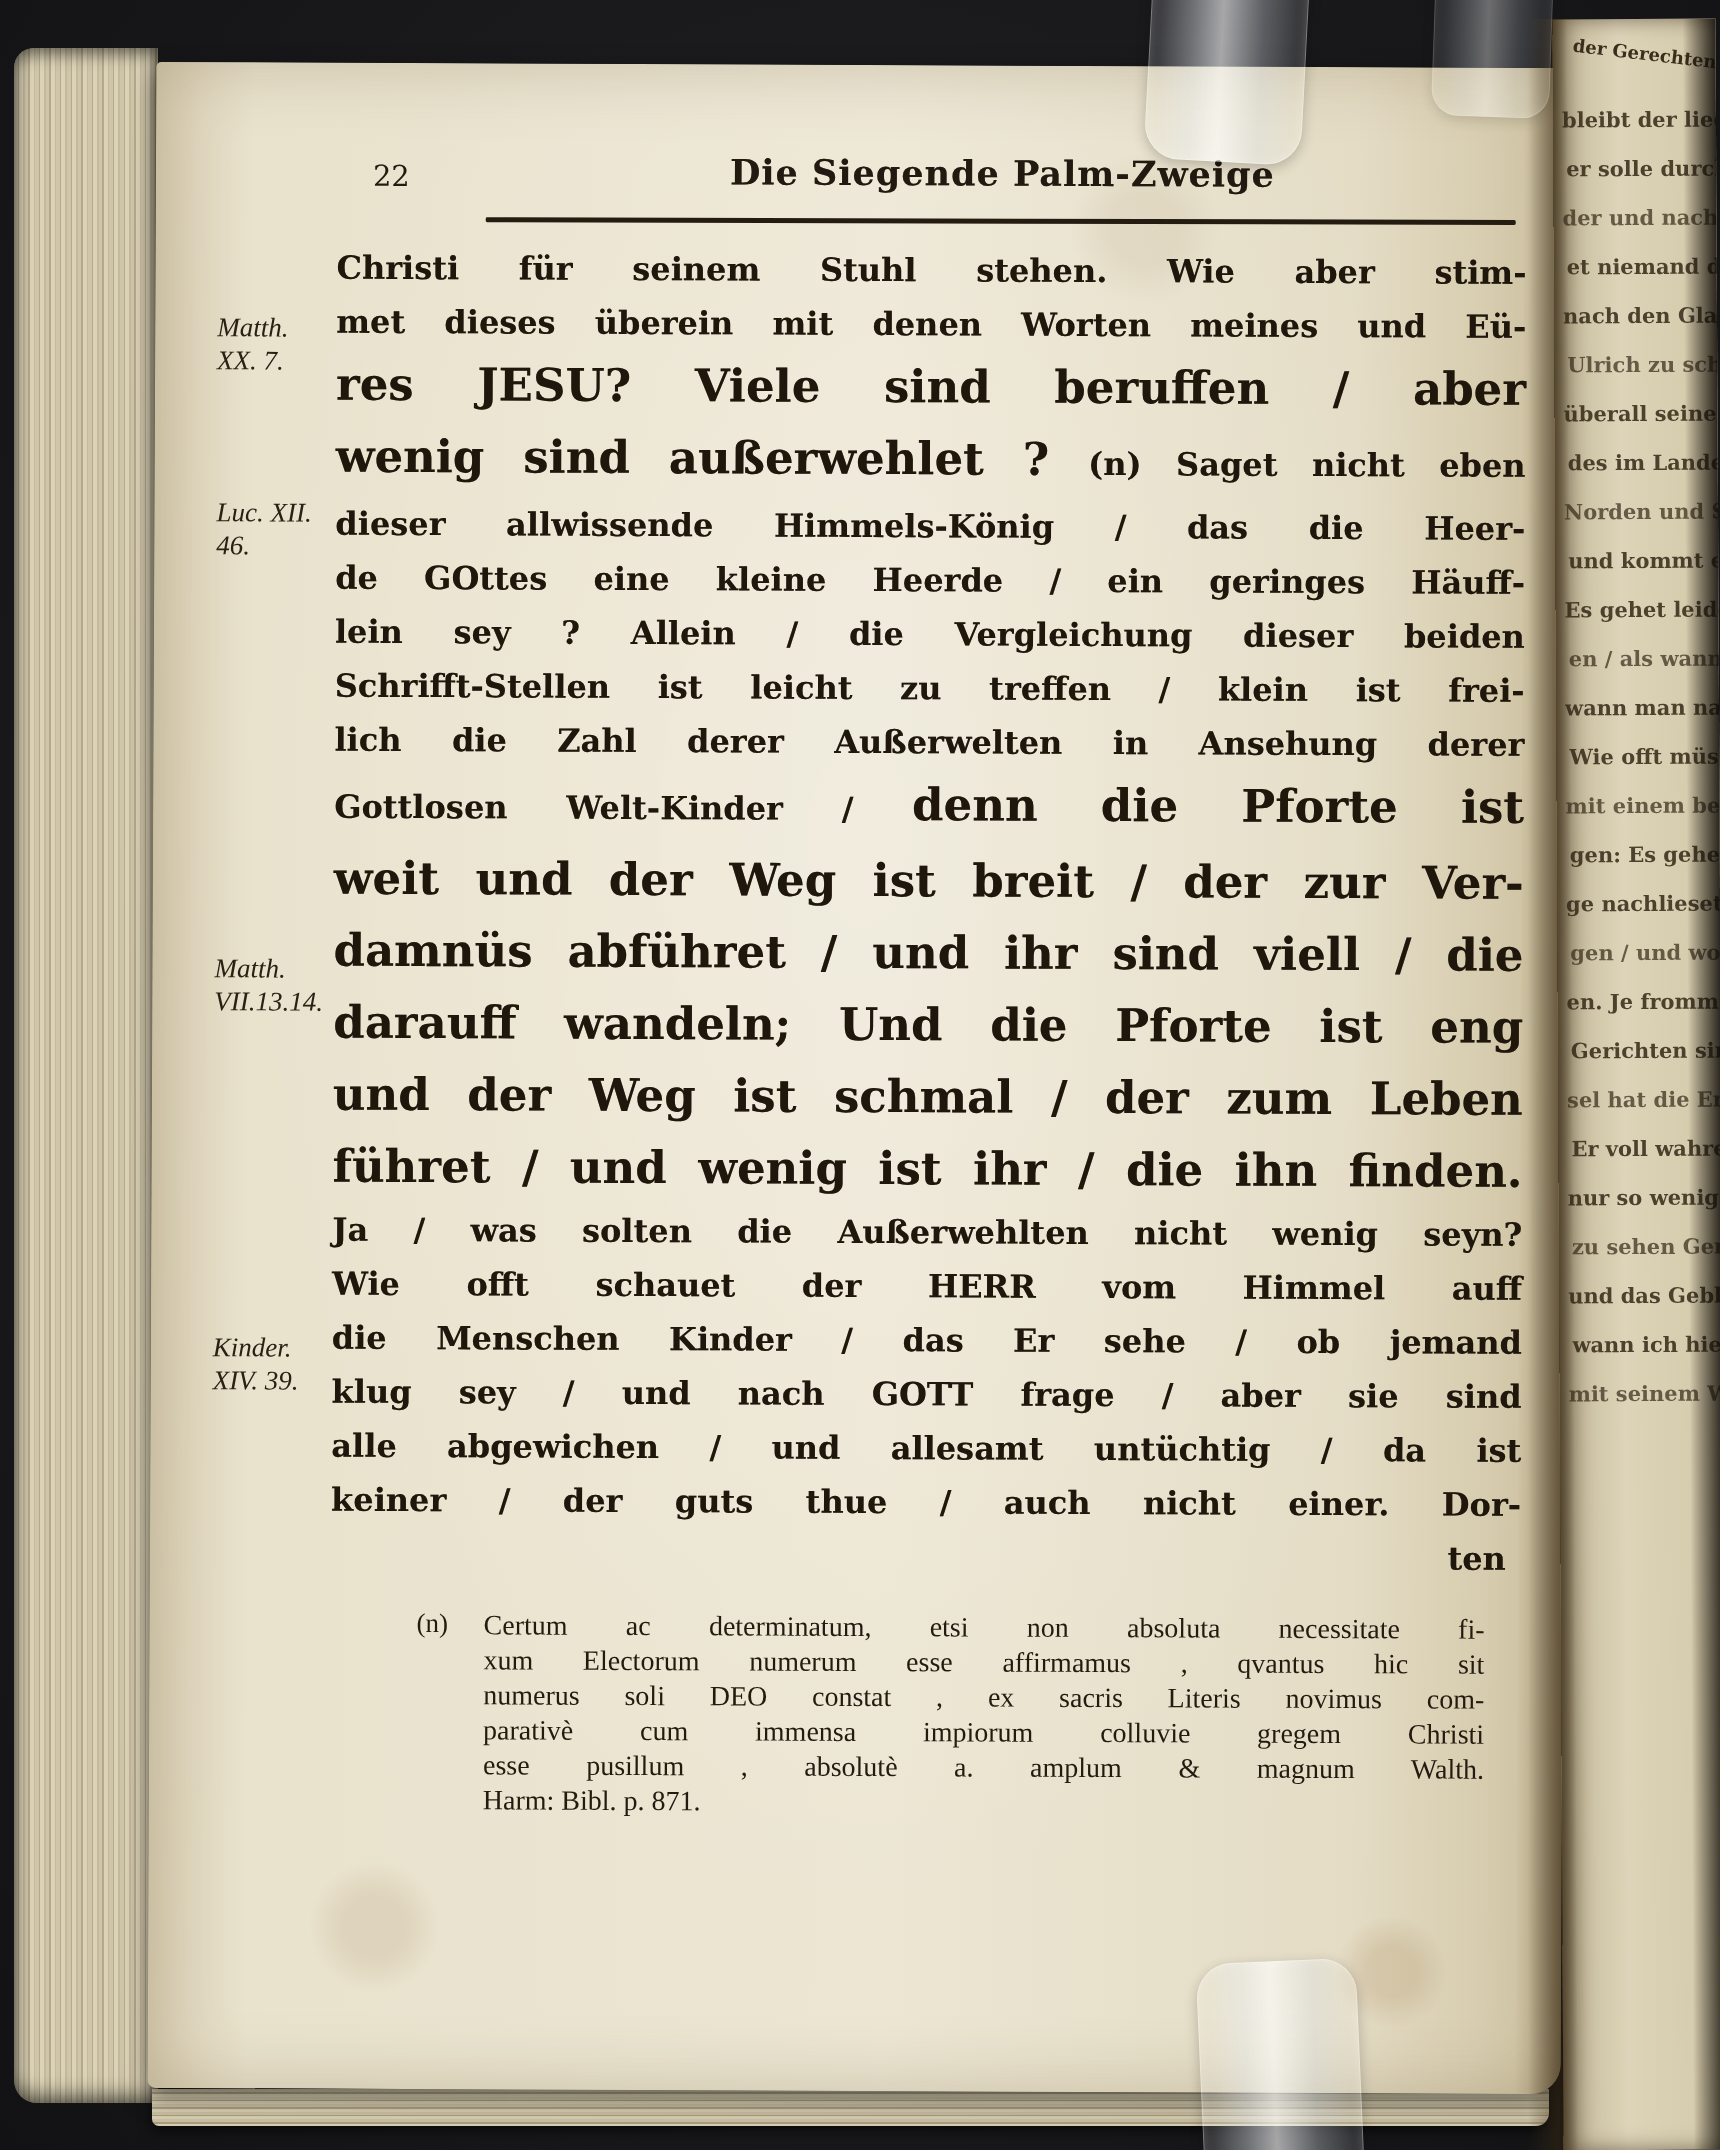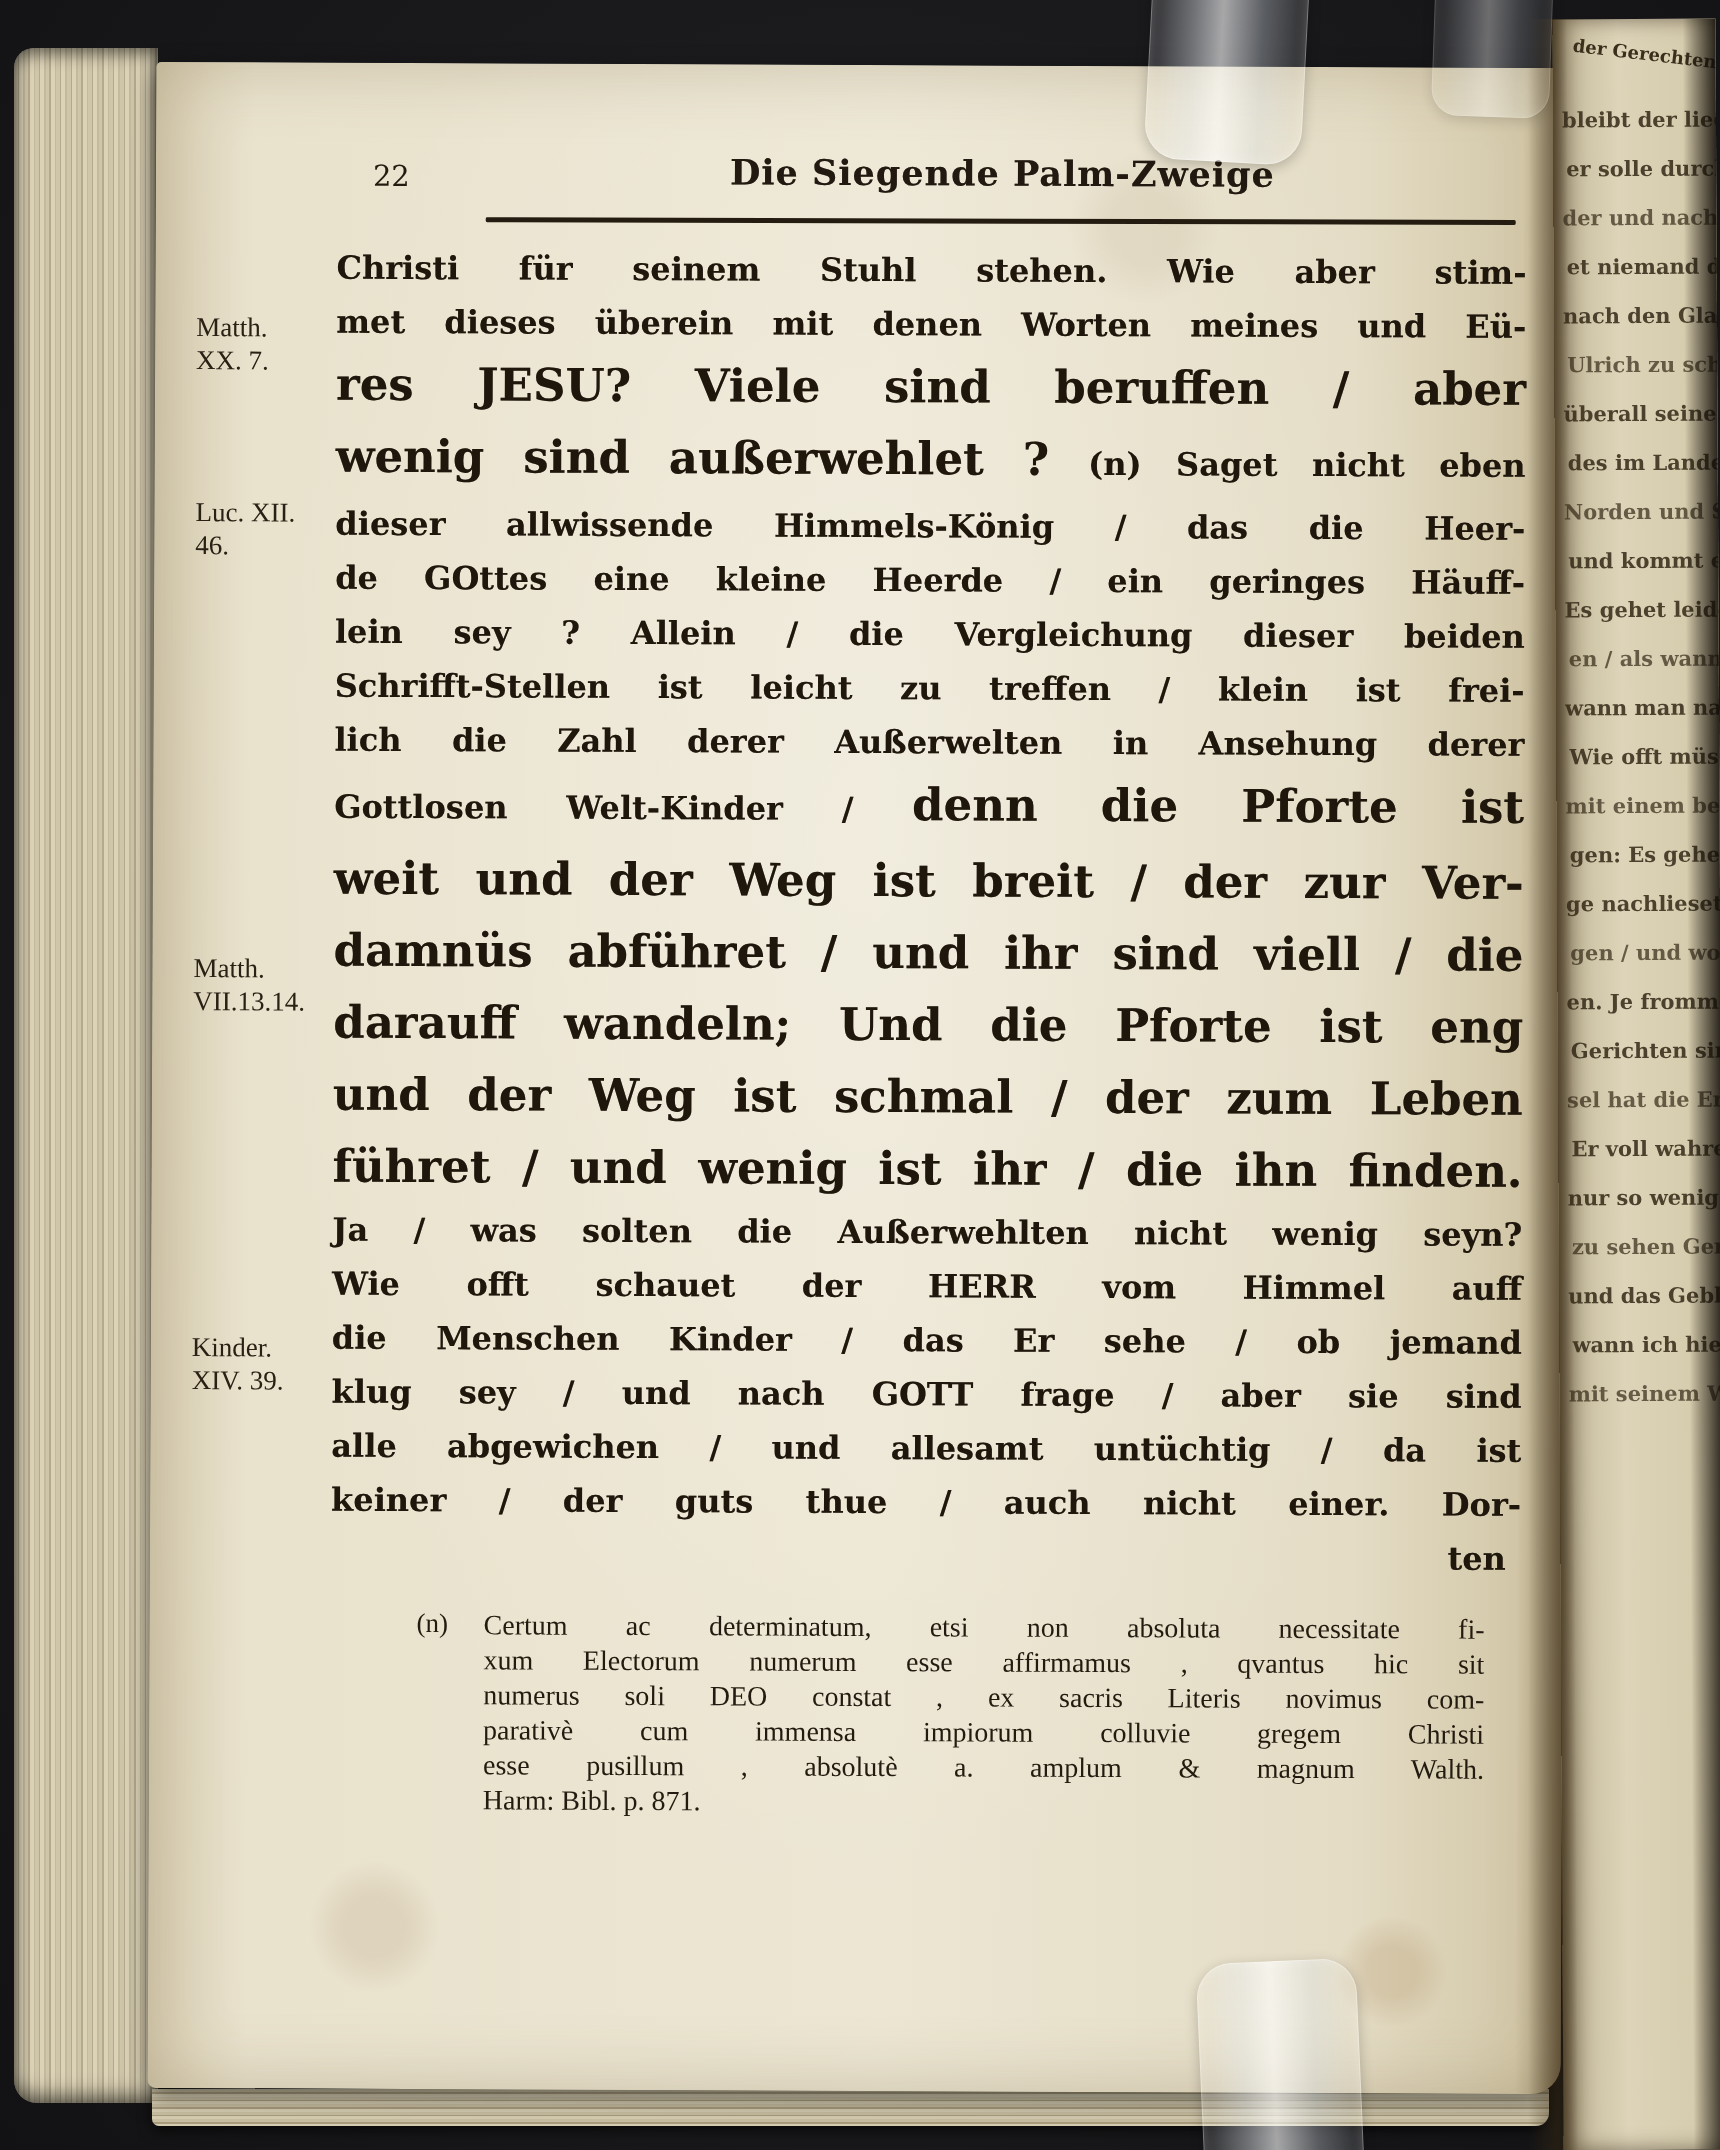--- a/index.html
+++ b/index.html
@@ -40,22 +40,22 @@
   .page-number{position:absolute;left:193px;top:96px;font-size:29px;font-weight:normal;
     color:#241b10;margin-left:24px;}
   .running-title{position:absolute;left:329px;top:87px;width:1035px;text-align:center;
     font-size:35px;font-weight:bold;letter-spacing:1px;color:#221910;
     text-shadow:0 0 0.5px rgba(25,17,8,.5);}
   .header-rule{position:absolute;left:330px;top:153px;width:1030px;height:4.6px;
     background:#241c11;transform:rotate(-.1deg);border-radius:1.5px;}
 
   
   .margin-notes{position:absolute;left:35px;top:0;width:152px;height:100%;}
-  .margin-note{position:absolute;left:6px;width:142px;font-size:27px;line-height:33px;
-    color:#2a2114;font-family:"Liberation Serif","DejaVu Serif",serif;}
+  .margin-note{position:absolute;left:27px;width:142px;font-size:27px;line-height:33px;
+    color:#2a2114;font-family:"Liberation Serif","DejaVu Serif",serif;font-style:italic;}
 
   
   .body-block{position:absolute;left:181px;top:178px;width:1190px;color:#1f160c;
     text-shadow:0 0 0.5px rgba(30,20,10,.45);}
   .body-line{text-align:justify;text-align-last:justify;font-weight:bold;white-space:nowrap;}
   .line-normal{font-size:32px;line-height:54px;}
   .line-large{font-size:45px;line-height:72px;}
   .seg-normal{font-size:32px;}
   .seg-large{font-size:45px;}
   .catchword-line{font-size:32px;line-height:54px;font-weight:bold;

